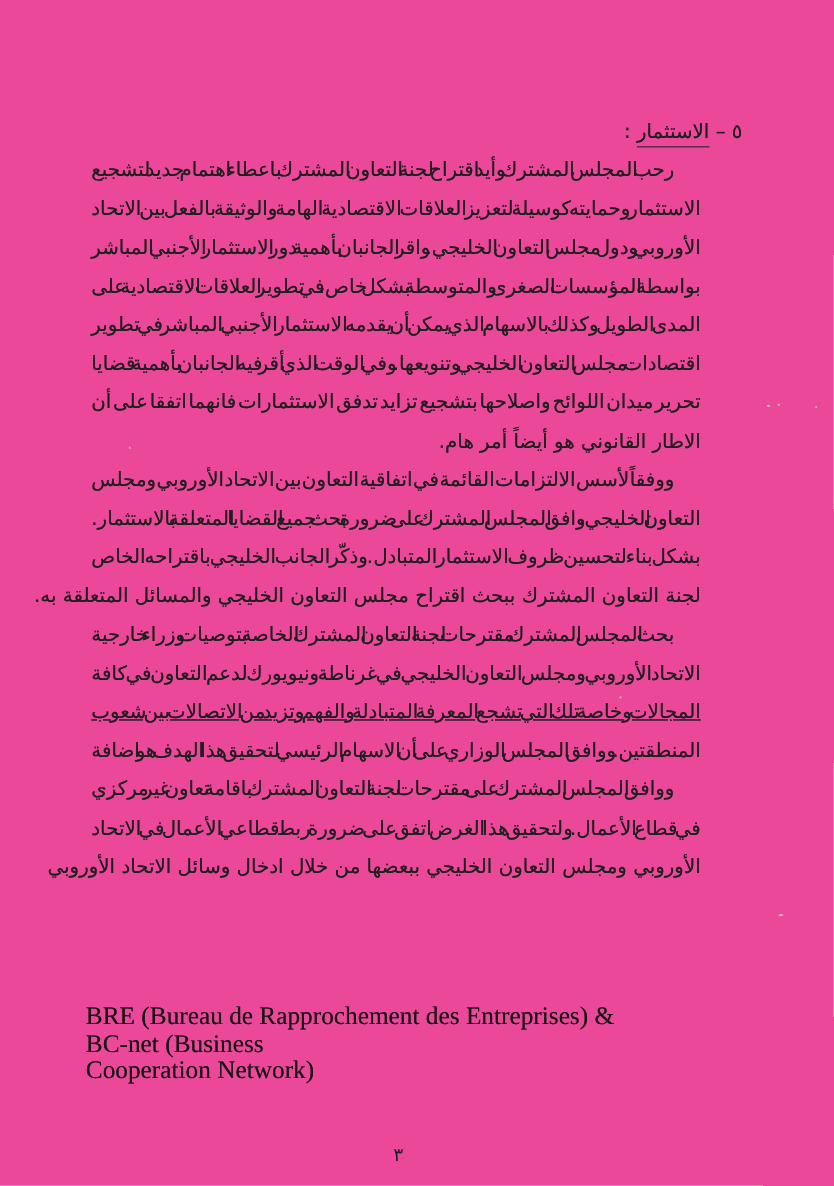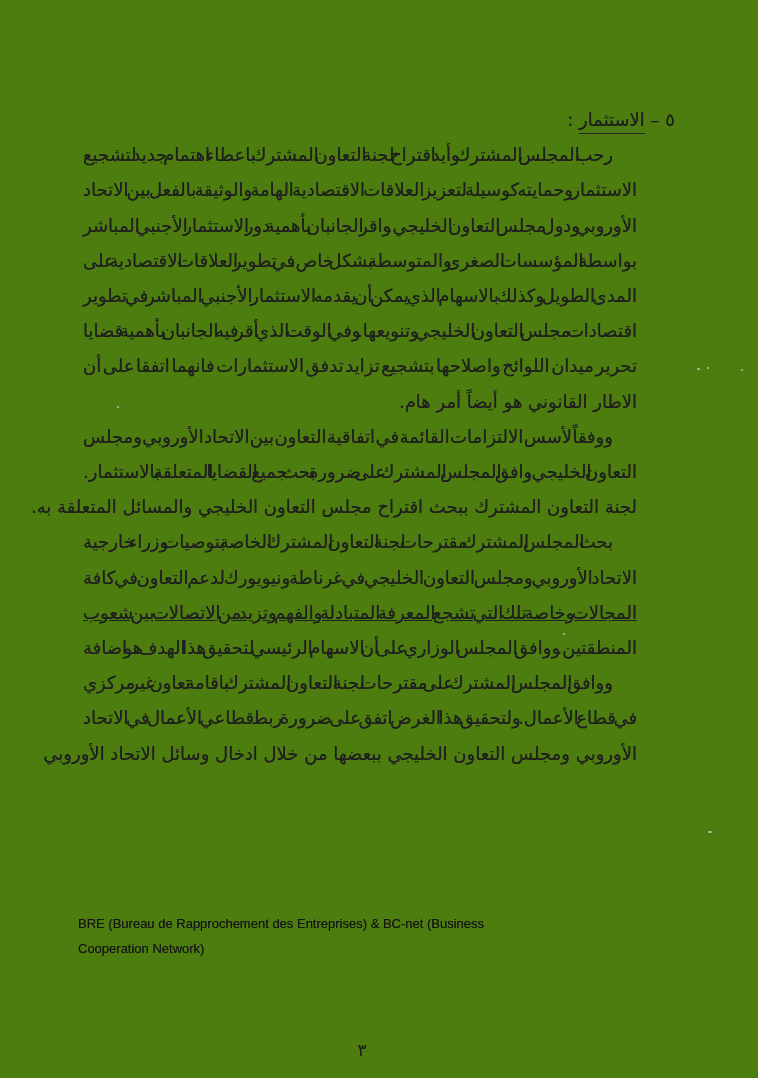--- a/index.html
+++ b/index.html
@@ -1,19 +1,19 @@
 <!DOCTYPE html>
 <html lang="ar"><head>
 <meta charset="utf-8">
 <style>
   html,body{margin:0;padding:0;background:#e8e8e8;}
   .page{
     position:relative;
     width:758px;height:1078px;
-    background:#4d7c0f;
+    background:#ec4899;
     overflow:hidden;
     font-family:"DejaVu Sans",sans-serif;
     color:#1f1f1f;
   }
   
   .textcol{
     position:absolute;
     top:102px;left:83px;width:554px;
     direction:rtl;
   }
@@ -28,22 +28,22 @@
   .row.indent{padding-right:24px;}
   .heading{margin-left:-40px;margin-right:-38px;}
   .heading .u{
     border-bottom:1.6px solid #262626;
     padding-bottom:3px;
   }
   .footnote{
     position:absolute;
     top:912px;left:78px;width:520px;
     direction:ltr;
-    font-family:Liberation Sans, sans-serif;
-    font-size:13px;
+    font-family:Liberation Serif, serif;
+    font-size:23px;
     line-height:24.5px;
     color:#151515;
     text-shadow:0 0 0.4px rgba(20,20,20,0.7);
   }
   .pagenum{
     position:absolute;
     top:1040px;left:348px;width:28px;
     text-align:center;
     font-size:17px;
     color:#1c1c1c;
@@ -73,20 +73,21 @@
     <div class="row jline" style="word-spacing: -7.54688px;"><span>الاستثمار وحمايته كوسيلة لتعزيز العلاقات الاقتصادية الهامة والوثيقة بالفعل بين الاتحاد</span></div>
     <div class="row jline" style="word-spacing: -10.1364px; margin-left: 20px;"><span>الأوروبي ودول مجلس التعاون الخليجي. واقر الجانبان بأهمية دور الاستثمار الأجنبي المباشر</span></div>
     <div class="row jline" style="word-spacing: -11.0563px;"><span>بواسطة المؤسسات الصغرى والمتوسطة بشكل خاص، في تطوير العلاقات الاقتصادية على</span></div>
     <div class="row jline" style="word-spacing: -8.08984px;"><span>المدى الطويل وكذلك بالاسهام الذي يمكن أن يقدمه الاستثمار الأجنبي المباشر في تطوير</span></div>
     <div class="row jline" style="word-spacing: -9.22396px;"><span>اقتصادات مجلس التعاون الخليجي وتنويعها. وفي الوقت الذي أقر فيه الجانبان بأهمية قضايا</span></div>
     <div class="row jline" style="word-spacing: -4.1321px;"><span>تحرير ميدان اللوائح واصلاحها بتشجيع تزايد تدفق الاستثمارات فانهما اتفقا على أن</span></div>
     <div class="row jline last"><span>الاطار القانوني هو أيضاً أمر هام.</span></div>
 
     <div class="row jline indent" style="word-spacing: -5.30781px;"><span>ووفقاً لأسس الالتزامات القائمة في اتفاقية التعاون بين الاتحاد الأوروبي ومجلس</span></div>
     <div class="row jline" style="word-spacing: -12.294px;"><span>التعاون الخليجي، وافق المجلس المشترك على ضرورة بحث جميع القضايا المتعلقة بالاستثمار.</span></div>
+    <div class="row jline" style="word-spacing: -6.6625px;"><span>بشكل بناء لتحسين ظروف الاستثمار المتبادل. وذكّر الجانب الخليجي باقتراحه الخاص</span></div>
     <div class="row jline last"><span>لجنة التعاون المشترك ببحث اقتراح مجلس التعاون الخليجي والمسائل المتعلقة به.</span></div>
 
 
     <div class="row jline indent" style="word-spacing: -11.5563px;"><span>بحث المجلس المشترك مقترحات لجنة التعاون المشترك الخاصة بتوصيات وزراء خارجية</span></div>
     <div class="row jline" style="word-spacing: -6.90199px;"><span>الاتحاد الأوروبي ومجلس التعاون الخليجي في غرناطة ونيويورك لدعم التعاون في كافة</span></div>
     <div class="row jline" style="word-spacing: -8.35938px; text-decoration: underline;"><span>المجالات وخاصة تلك التي تشجع المعرفة المتبادلة والفهم وتزيد من الاتصالات بين شعوب</span></div>
     <div class="row jline" style="word-spacing: -9.30599px;"><span>المنطقتين. ووافق المجلس الوزاري على أن الاسهام الرئيسي لتحقيق هذا الهدف هو اضافة</span></div>
 
     <div class="row jline indent" style="word-spacing: -10.919px;"><span>ووافق المجلس المشترك على مقترحات لجنة التعاون المشترك باقامة تعاون غير مركزي</span></div>
     <div class="row jline" style="word-spacing: -8.23798px;"><span>في قطاع الأعمال. ولتحقيق هذا الغرض اتفق على ضرورة ربط قطاعي الأعمال في الاتحاد</span></div>

